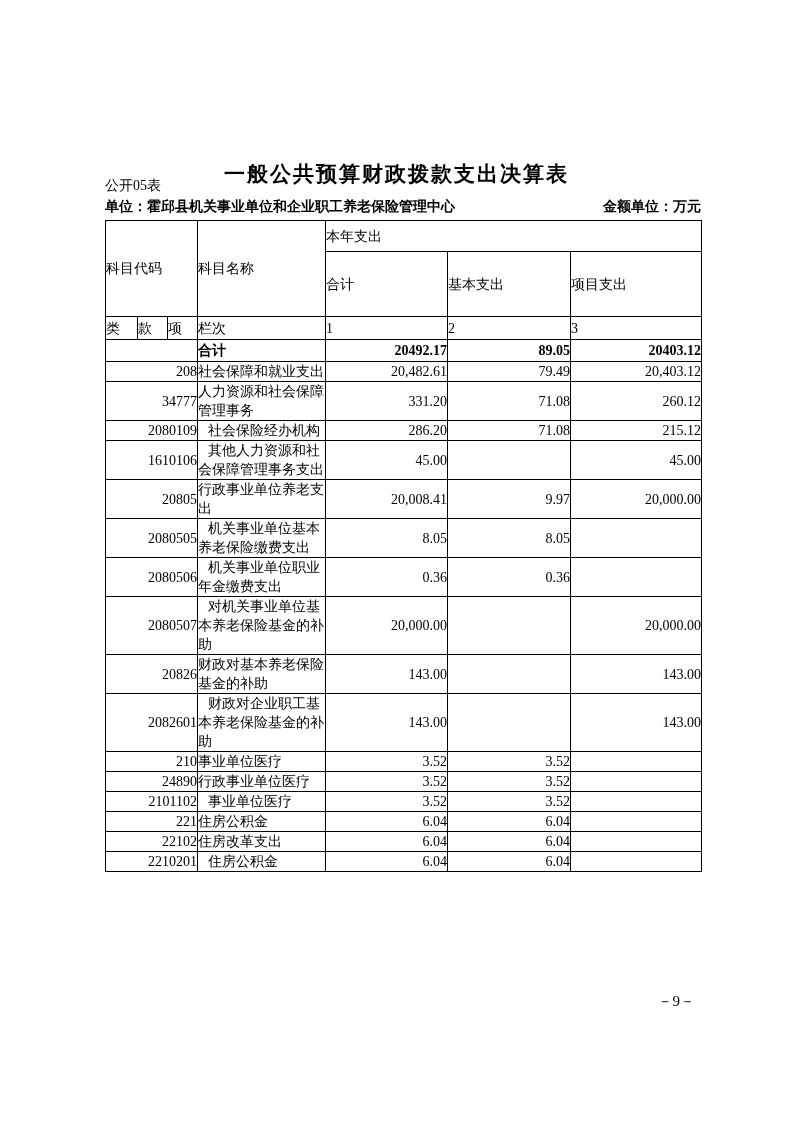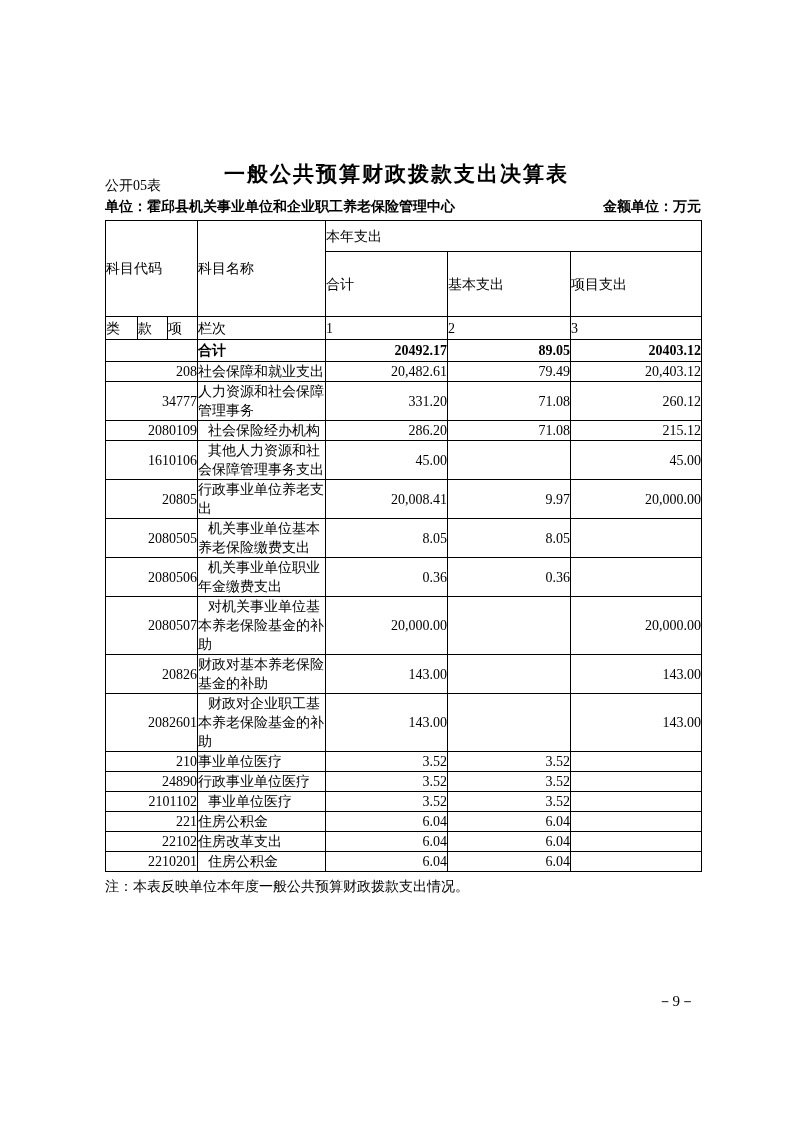--- a/index.html
+++ b/index.html
@@ -236,17 +236,16 @@
     <td class="name">
               <div class="name-text indent">住房公积金</div>
             </td>
     <td class="num"><span>6.04</span></td>
     <td class="num"><span>6.04</span></td>
     <td class="num"><span></span></td>
   </tr>
         </tbody>
     </table>
 
-    <div class="note">注：本表反映单位本年度一般公共预算财政拨款支出情况。</div>
   </div>
 
   <div class="page-number">－9－</div>
 </div>
 
 </body></html>

